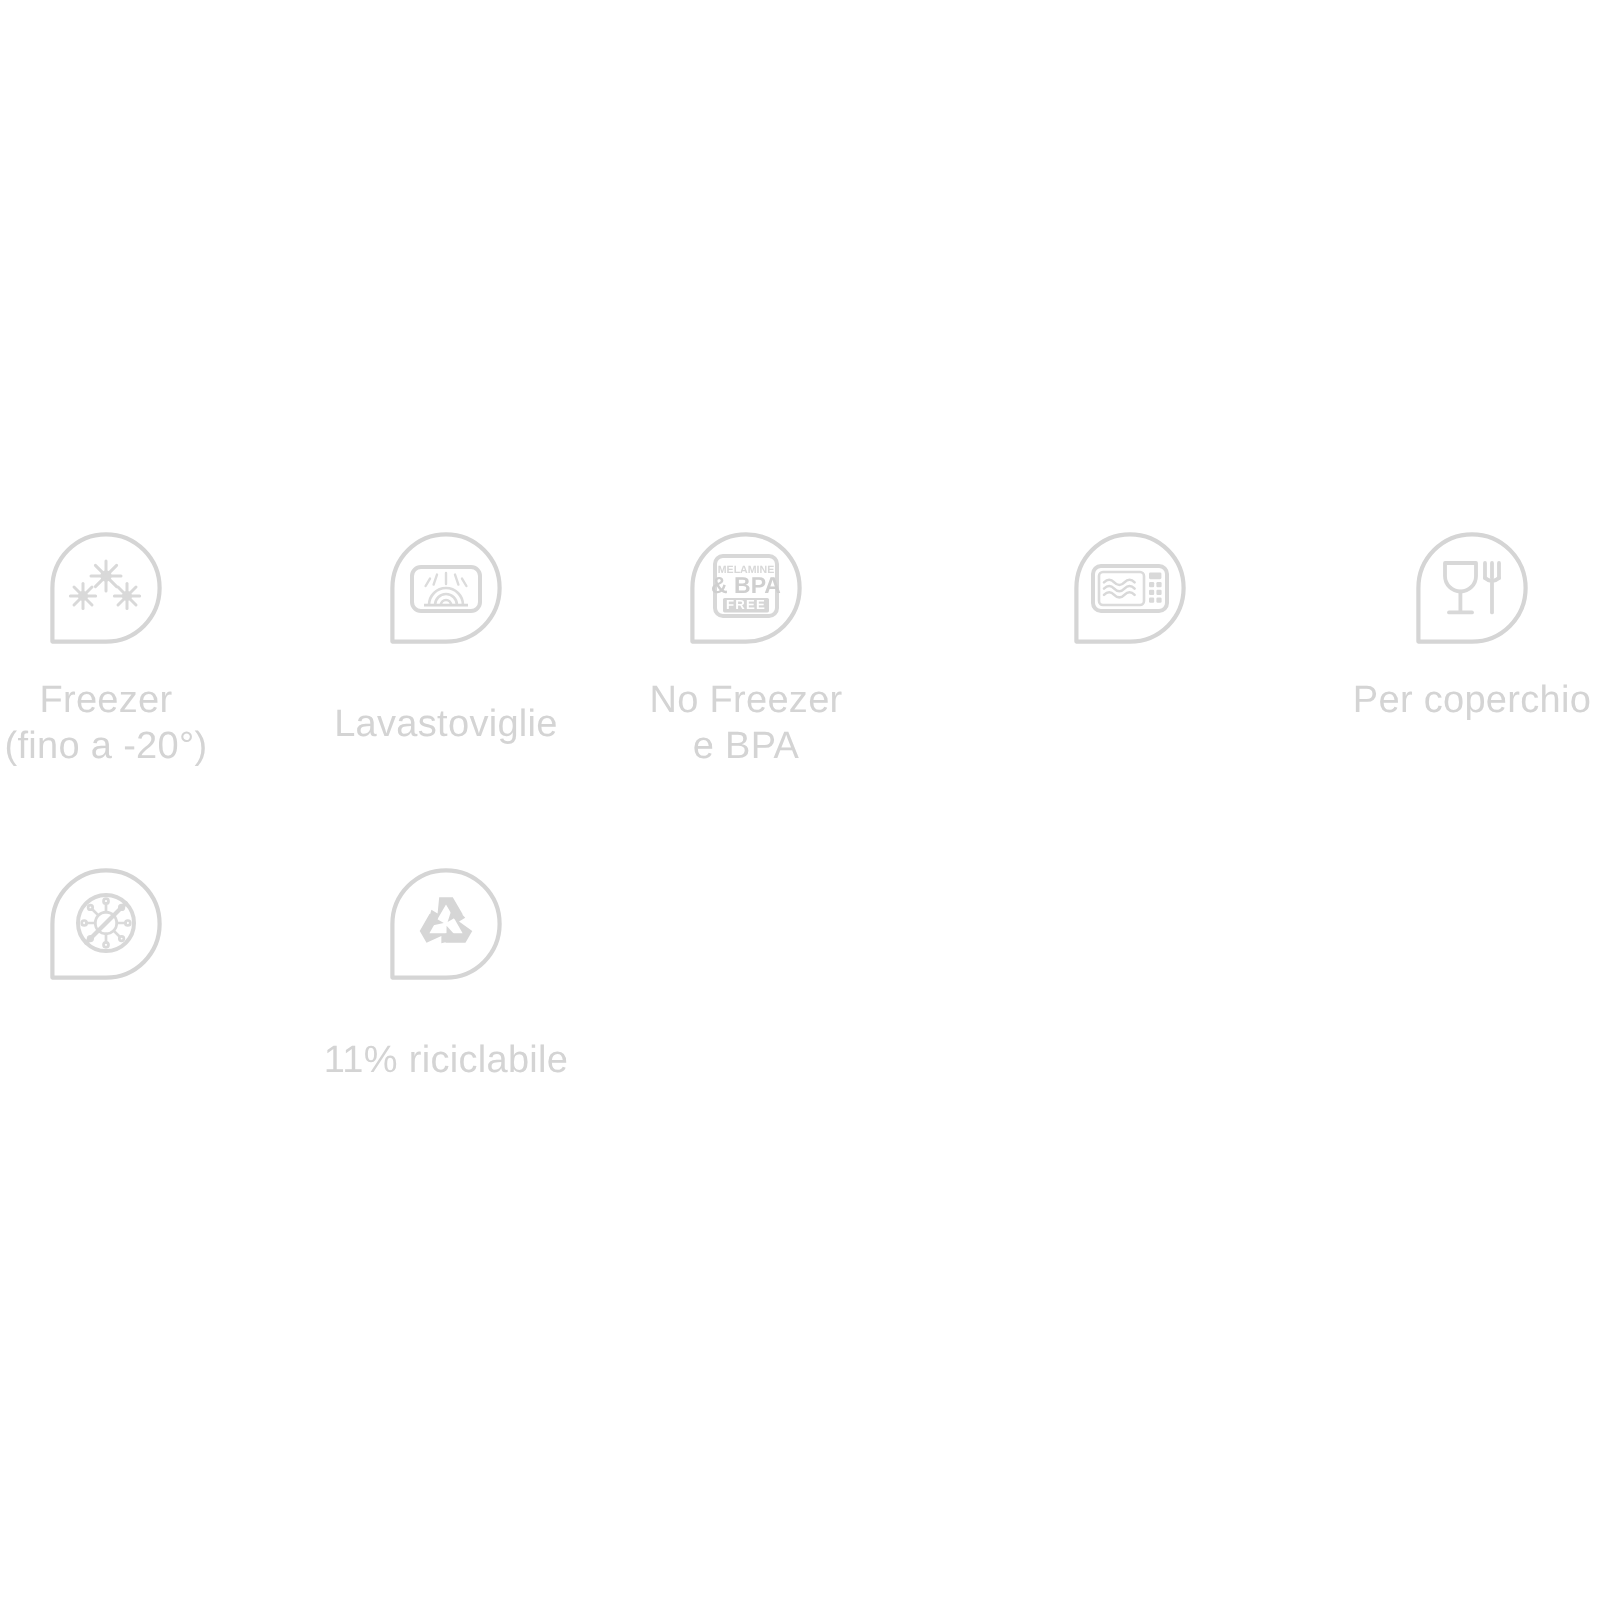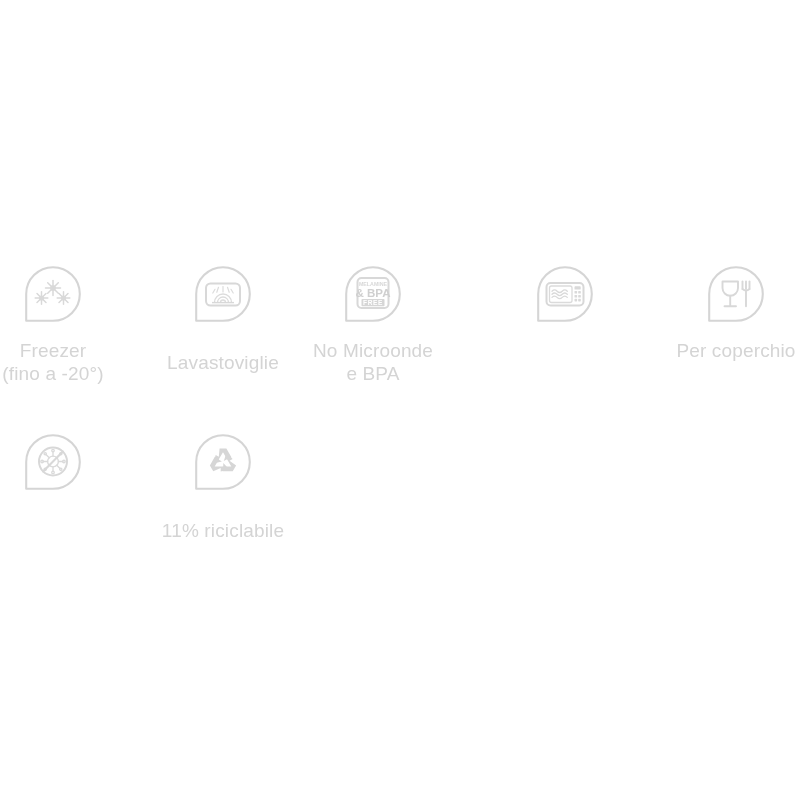--- a/index.html
+++ b/index.html
@@ -130,21 +130,21 @@
     <span class="feature-icon-wrap">
       <svg class="feature-icon" viewBox="0 0 58 58" xmlns="http://www.w3.org/2000/svg">
         <path d="M2.2 55.8 L2.2 29 A26.8 26.8 0 1 1 29 55.8 Z" fill="none" stroke="#d5d5d5" stroke-width="2.1" stroke-linejoin="round"></path>
         <rect x="13.5" y="13" width="31" height="30" rx="4" ry="4" fill="none" stroke="#d8d8d8" stroke-width="2"></rect>
         <text x="29" y="21.4" text-anchor="middle" fill="#d8d8d8" font-family="'Liberation Sans', sans-serif" font-size="5.3" font-weight="bold">MELAMINE</text>
         <text x="29" y="31.6" text-anchor="middle" fill="#cfcfcf" font-family="'Liberation Sans', sans-serif" font-size="11.5" font-weight="bold">&amp; BPA</text>
         <rect x="17.5" y="34" width="23" height="7.2" rx="0.8" ry="0.8" fill="#d6d6d6"></rect>
         <text x="29" y="39.7" text-anchor="middle" fill="#ffffff" font-family="'Liberation Sans', sans-serif" font-size="6.6" font-weight="bold" letter-spacing="0.6">FREE</text>
       </svg>
     </span>
-    <span class="feature-label">No Microonde
+    <span class="feature-label">No Freezer
 e BPA</span>
   </div>
 
   <div class="feature-item row1 col4">
     <span class="feature-icon-wrap">
       <svg class="feature-icon" viewBox="0 0 58 58" xmlns="http://www.w3.org/2000/svg">
         <path d="M2.2 55.8 L2.2 29 A26.8 26.8 0 1 1 29 55.8 Z" fill="none" stroke="#d5d5d5" stroke-width="2.1" stroke-linejoin="round"></path>
         <rect x="10.5" y="18" width="37" height="22.5" rx="4" ry="4" fill="none" stroke="#d8d8d8" stroke-width="2"></rect>
         <rect x="13.5" y="21" width="22.5" height="16.5" rx="2" ry="2" fill="none" stroke="#dbdbdb" stroke-width="1.3"></rect>
         <g stroke="#d9d9d9" stroke-width="1.3" fill="none" stroke-linecap="round">

